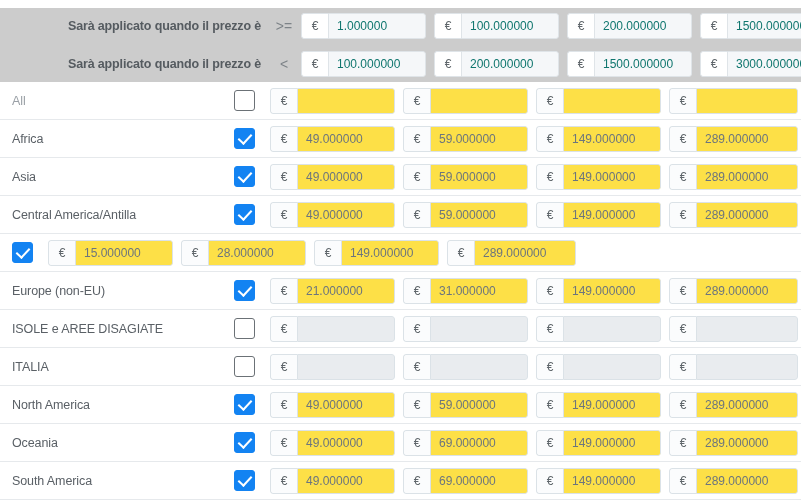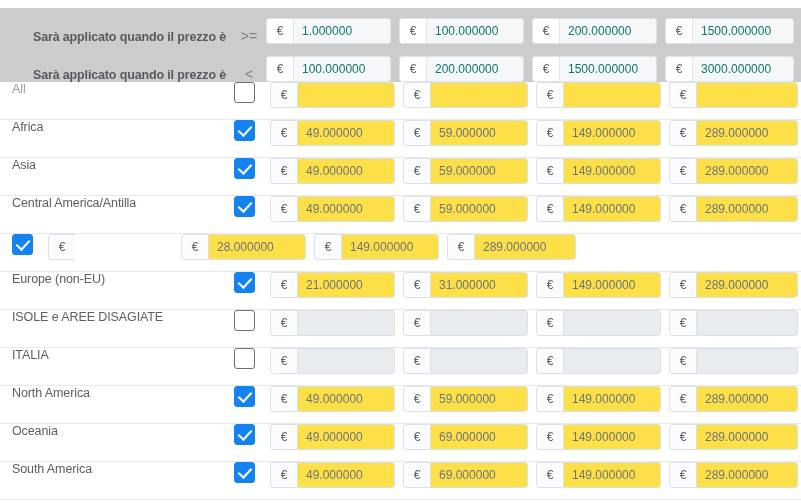--- a/index.html
+++ b/index.html
@@ -19,23 +19,24 @@
   }
 
   
   .header-band {
     background: #cccccc;
     padding: 0;
     margin-top: 8px;
   }
   .header-row {
     display: flex;
-    align-items: flex-end;
+    align-items: center;
     height: 36px;
     background: #cccccc;
+    margin-left: 35px;
   }
   .header-row.second { margin-top: 2px; }
 
   .header-label-cell {
     width: 232px;
     flex: 0 0 232px;
     text-align: right;
     padding-right: 6px;
     font-size: 12.5px;
     font-weight: bold;
@@ -102,21 +103,21 @@
   .price-cell {
     flex: 0 0 133px;
     width: 133px;
     padding-right: 8px;
   }
   .price-cell:last-child { flex: 0 0 129px; width: 129px; padding-right: 0; }
 
   
   .body-row {
     display: flex;
-    align-items: flex-start;
+    align-items: center;
     height: 38px;
     border-bottom: 1px solid #e6e9ec;
     background: #ffffff;
   }
   .row-label {
     width: 222px;
     flex: 0 0 222px;
     padding-left: 12px;
     font-size: 12.5px;
     font-weight: normal;
@@ -354,20 +355,21 @@
       </div>
     </div>
     <div class="body-row">
       <div class="checkbox-cell">
         <span class="cbx on"></span>
       </div>
       <div class="pad-left"></div>
       <div class="price-cell">
         <div class="input-group">
           <span class="ig-prefix">€</span>
+          <span class="ig-field">15.000000</span>
         </div>
       </div>
       <div class="price-cell">
         <div class="input-group">
           <span class="ig-prefix">€</span>
           <span class="ig-field">28.000000</span>
         </div>
       </div>
       <div class="price-cell">
         <div class="input-group">

